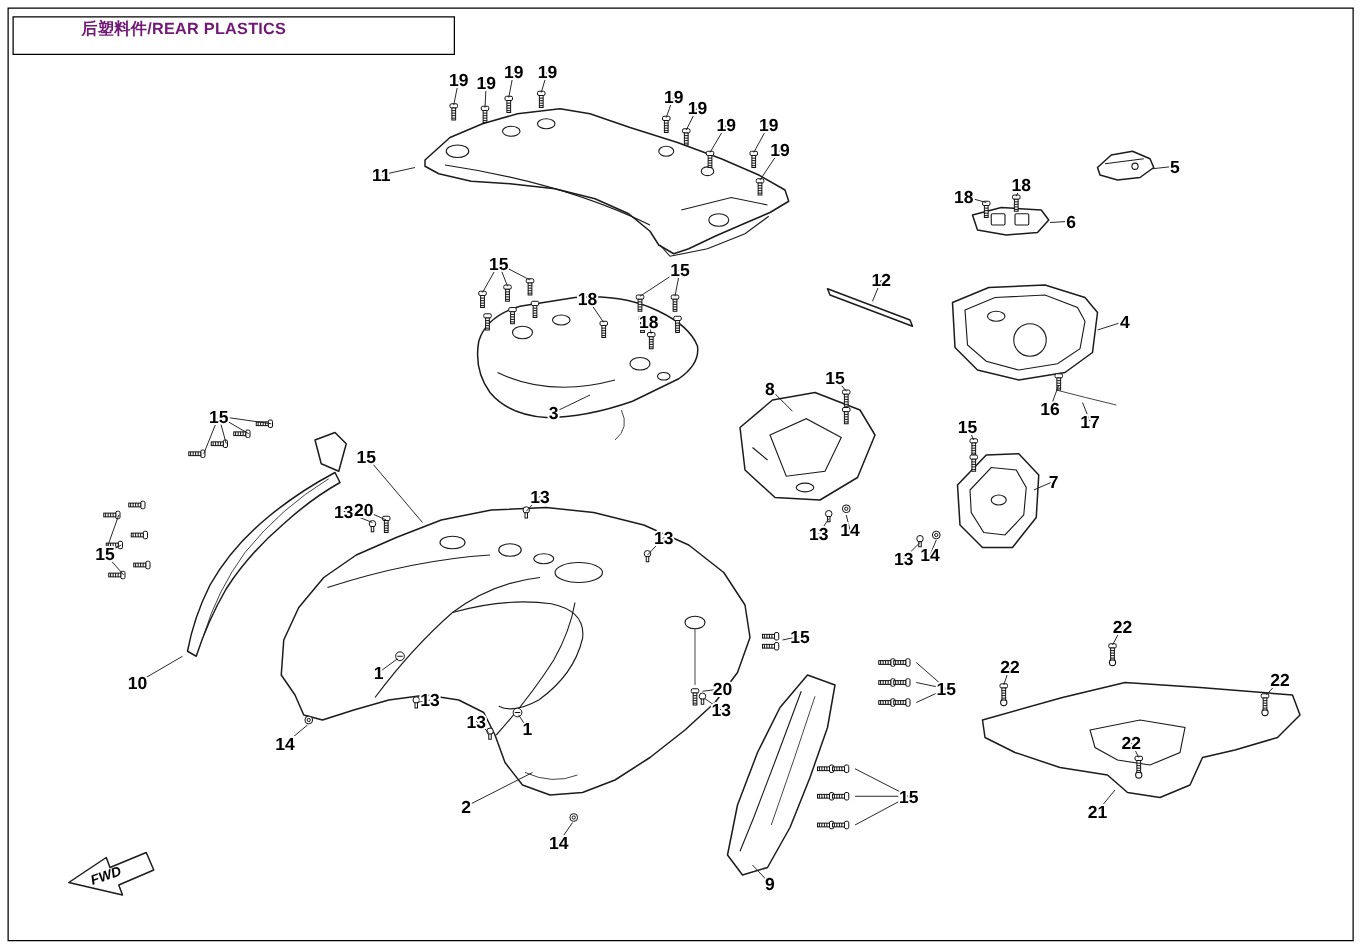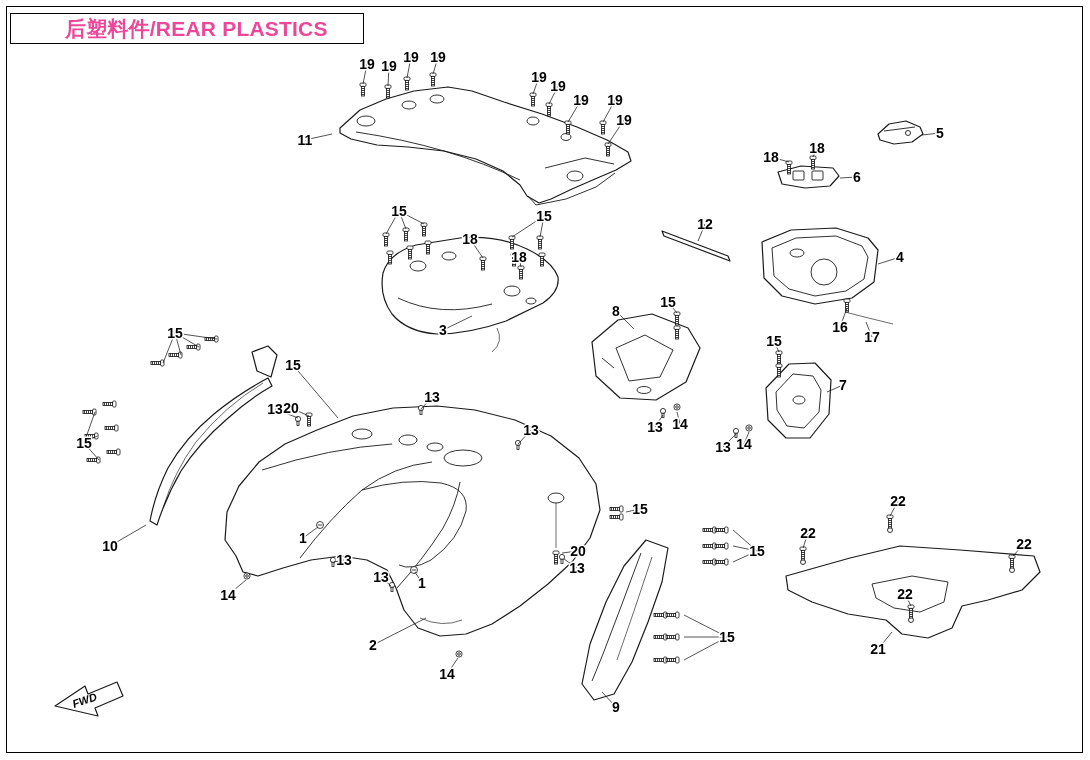--- a/index.html
+++ b/index.html
@@ -1,22 +1,22 @@
 <!DOCTYPE html>
 <html><head>
 <meta charset="utf-8">
 <style>
   html,body{margin:0;padding:0;width:1090px;height:760px;background:#fff;overflow:hidden;}
   .page{position:relative;width:1090px;height:760px;font-family:"Liberation Sans",sans-serif;}
   .frame{position:absolute;left:6px;top:6px;width:1077px;height:747px;border:1.5px solid #000;box-sizing:border-box;}
   .title-box{
     position:absolute;left:10px;top:13px;width:354px;height:31px;
     border:1.5px solid #000;background:#fff;box-sizing:border-box;
-    display:flex;align-items:flex-end;padding-left:54px;
-    font-weight:bold;font-size:21px;letter-spacing:.2px;color:#ec4899;
+    display:flex;align-items:flex-start;padding-left:54px;
+    font-weight:bold;font-size:13px;letter-spacing:.2px;color:#701a75;
   }
   #diagram{position:absolute;left:0;top:0;}
   .part{fill:#fff;stroke:#1b1b1b;stroke-width:1.2;stroke-linejoin:round;}
   .detail{fill:none;stroke:#1b1b1b;stroke-width:.9;}
   .thin{stroke-width:.65;}
   .leader{stroke:#1b1b1b;stroke-width:.75;fill:none;}
   .callout{
     font-family:"Liberation Sans",sans-serif;font-size:14px;font-weight:bold;fill:#000;
     paint-order:stroke;stroke:#fff;stroke-width:3px;text-anchor:middle;
   }

